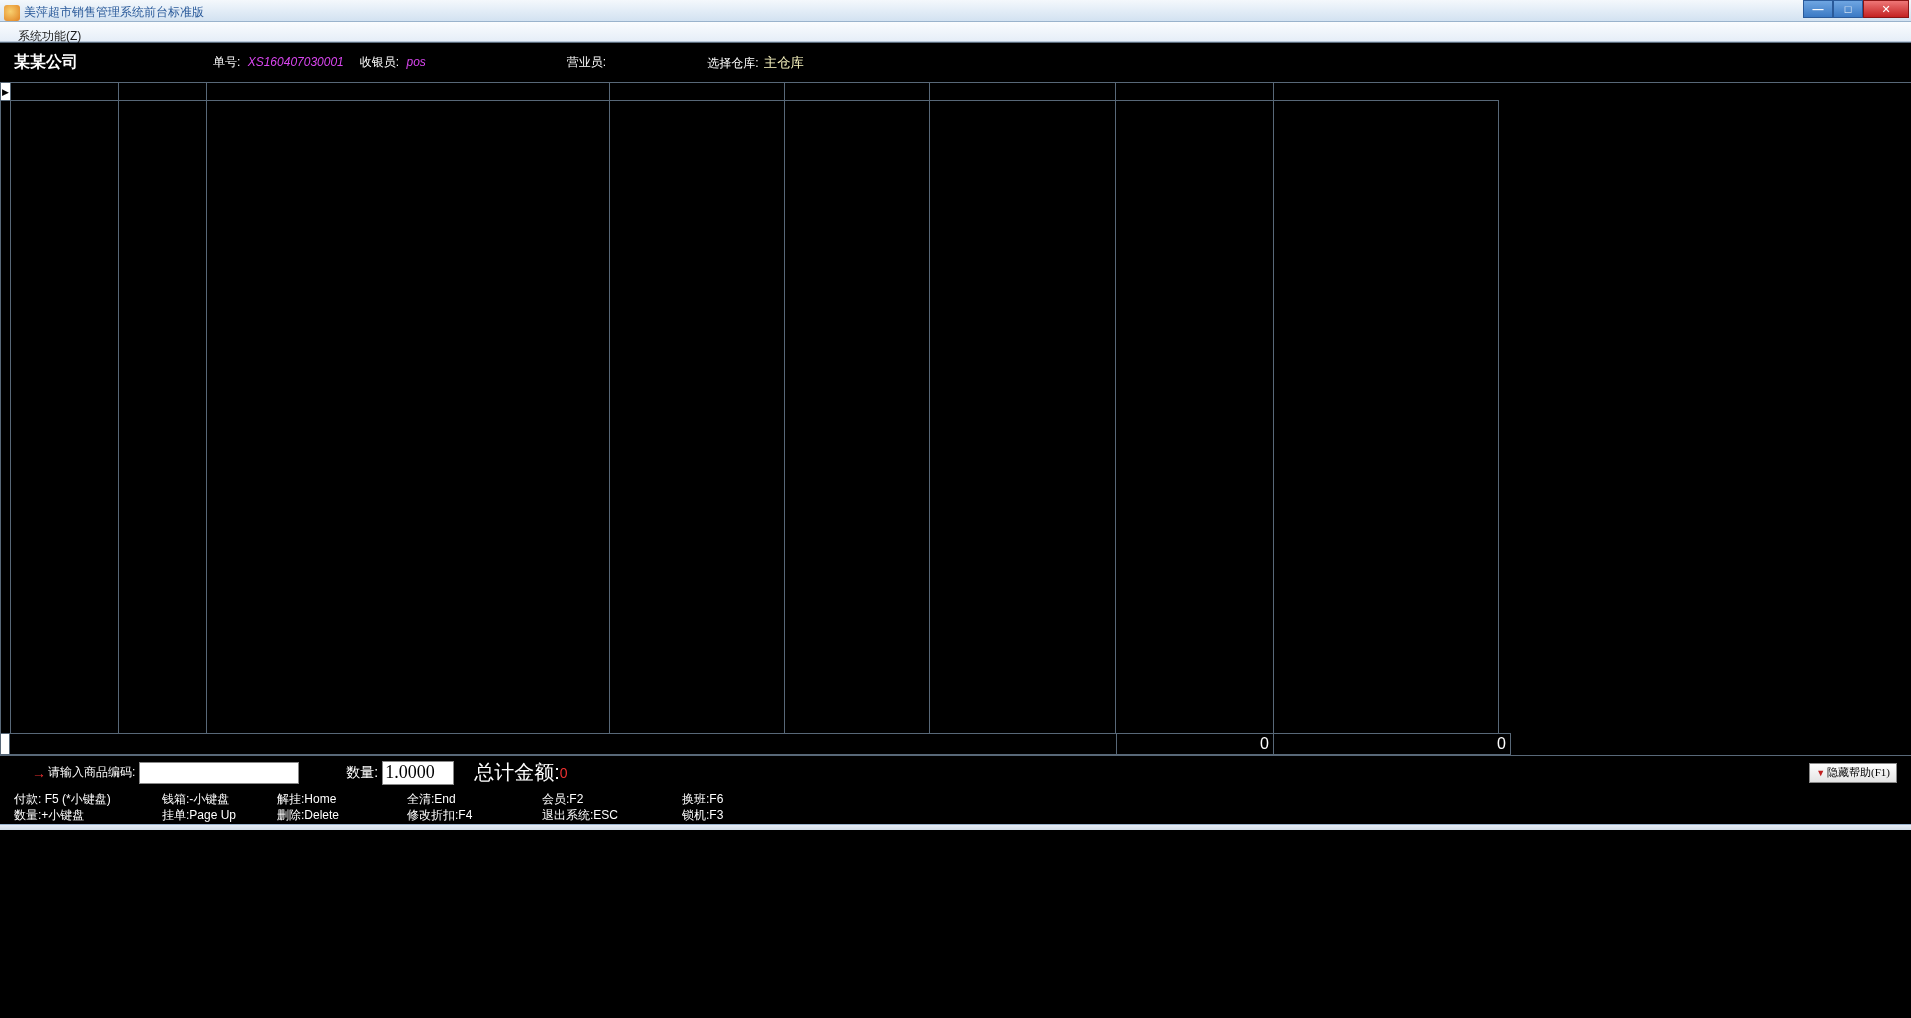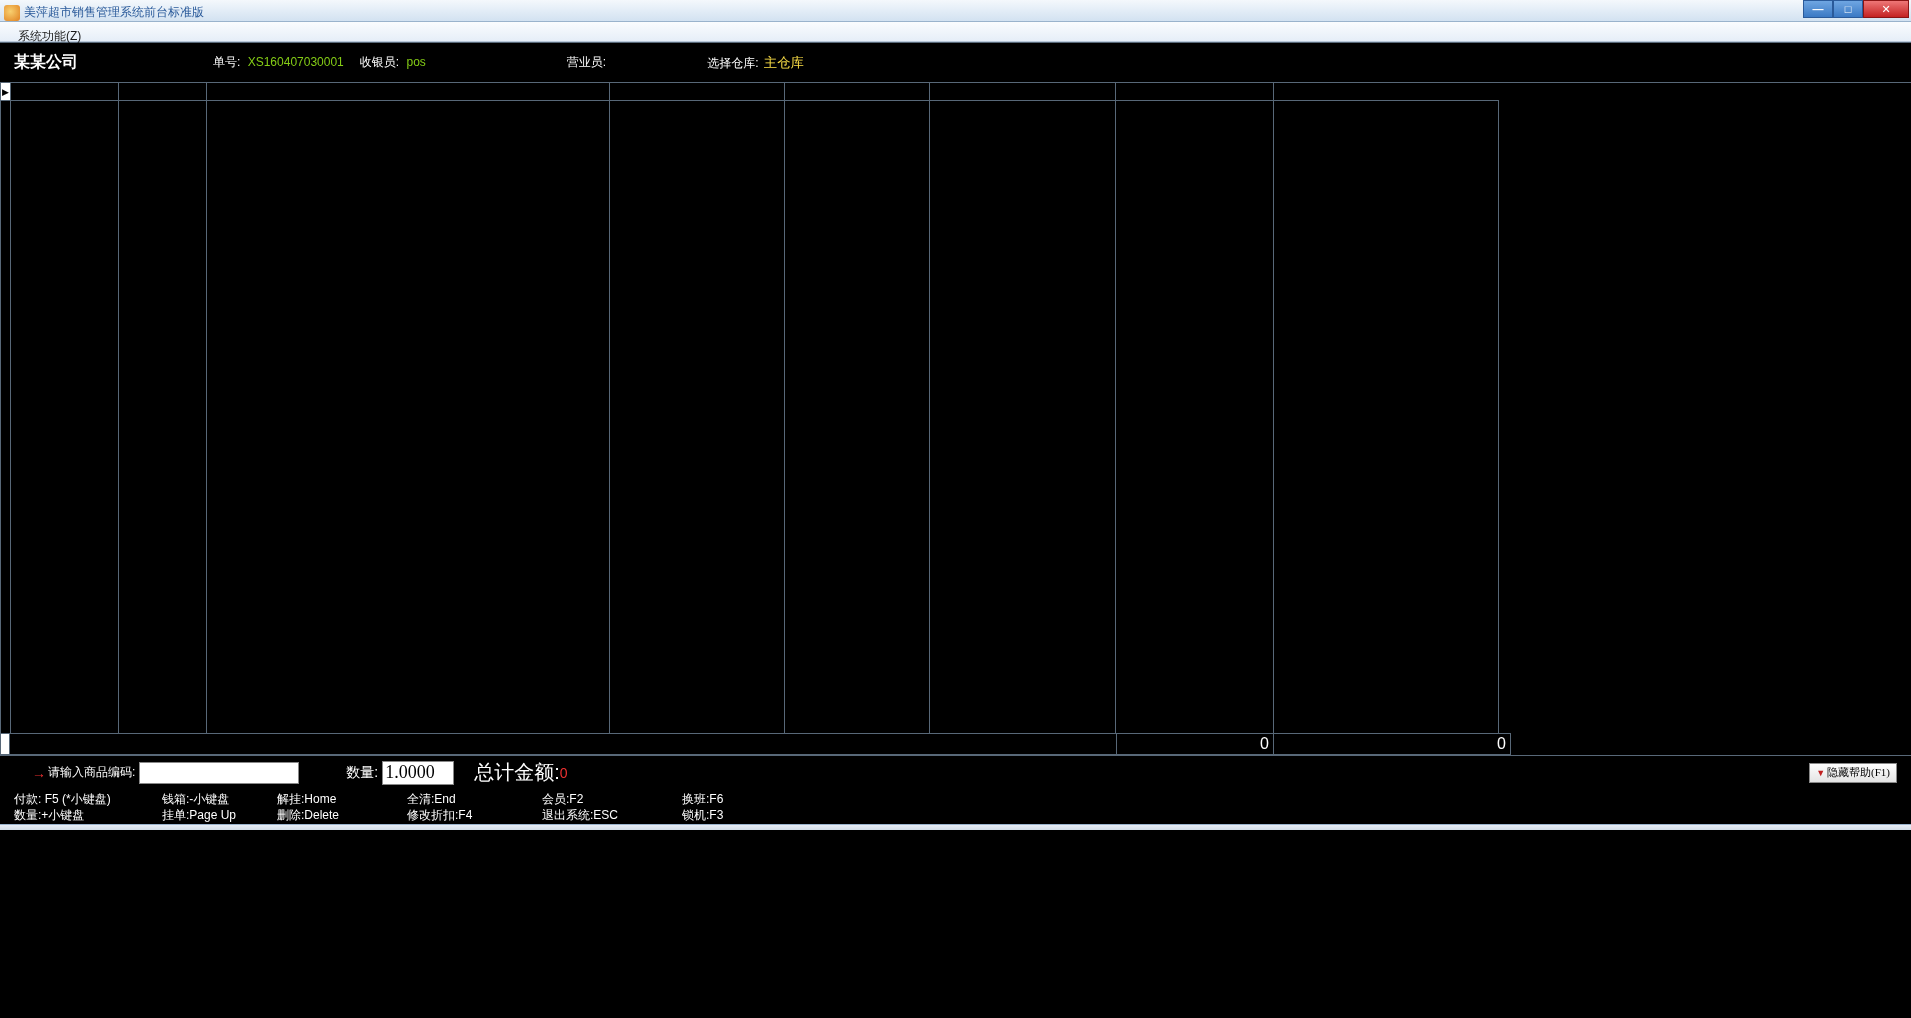--- a/index.html
+++ b/index.html
@@ -69,24 +69,24 @@
   background: #000;
   color: #fff;
   display: flex;
   align-items: center;
   padding: 0 14px;
   font-size: 12px;
   border-top: 1px solid #586878;
 }
 .company-name { font-size: 16px; font-weight: bold; margin-right: 135px; }
 .info-pair { margin-right: 16px; }
-.info-pair .val-red { color: #84cc16; margin-left: 4px; }
+.info-pair .val-red { color: #d946ef; margin-left: 4px; font-style: italic; }
 .info-label { color: #fff; }
 .warehouse-box {
-  background: #000; color: #fde047;
+  background: #000; color: #fef9c3;
   border: none; height: 18px; width: 80px;
   margin-left: 2px;
 }
 
 
 .table-wrap {
   background: #000;
   height: 651px;
   border-top: 1px solid #586878;
 }

